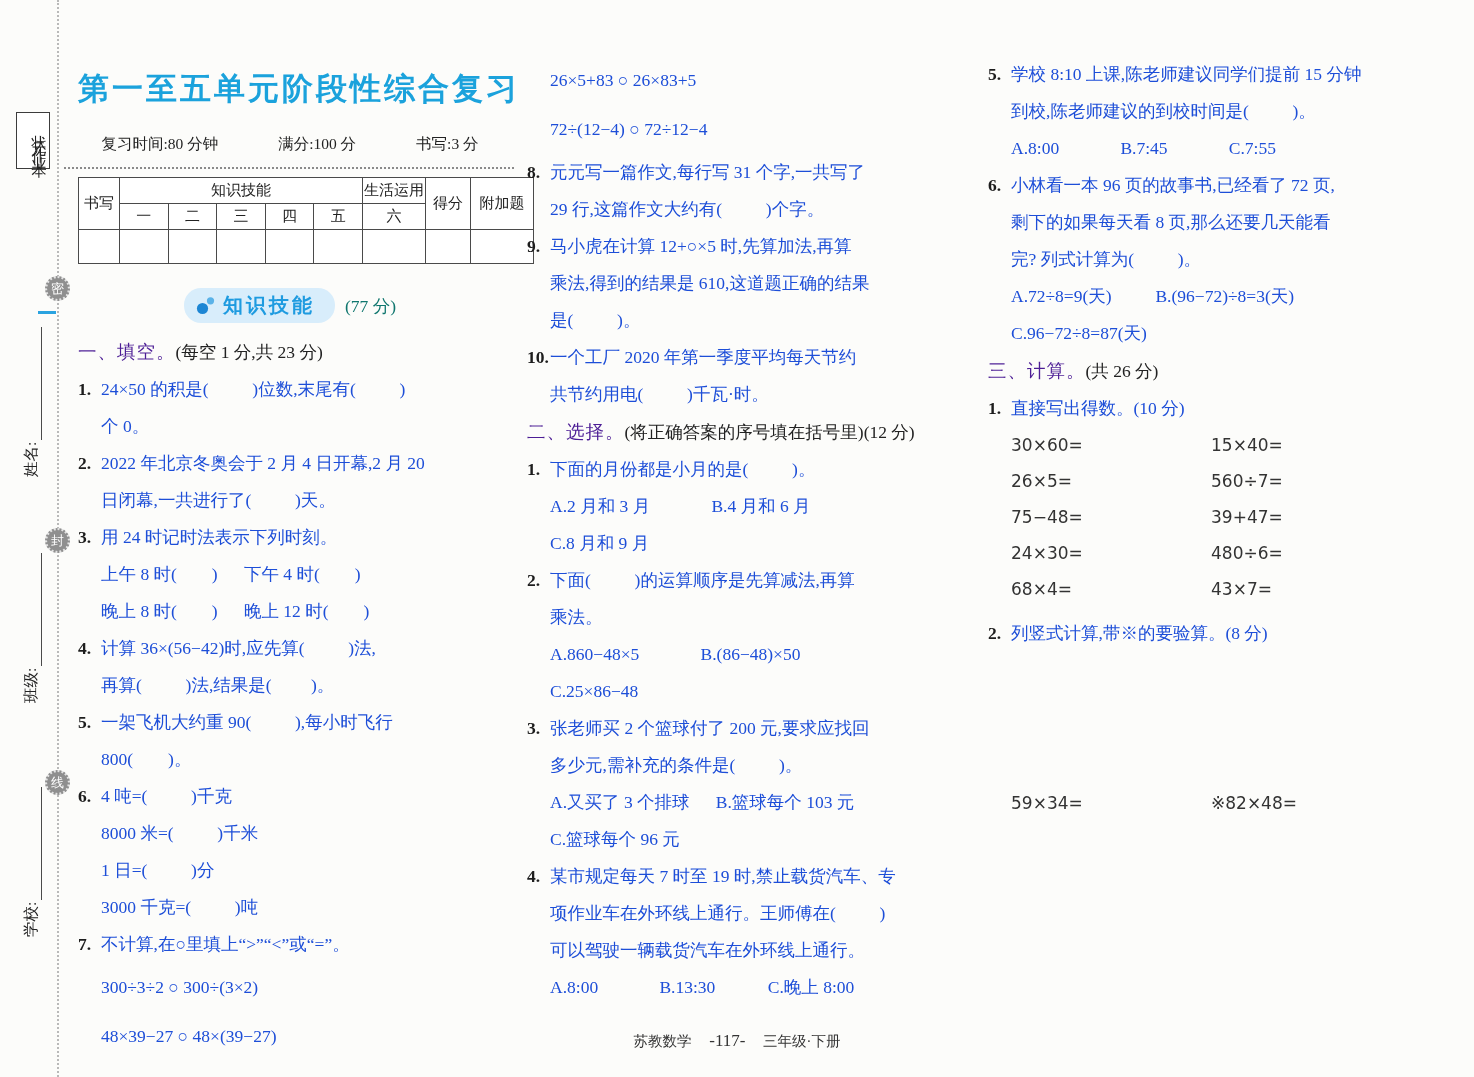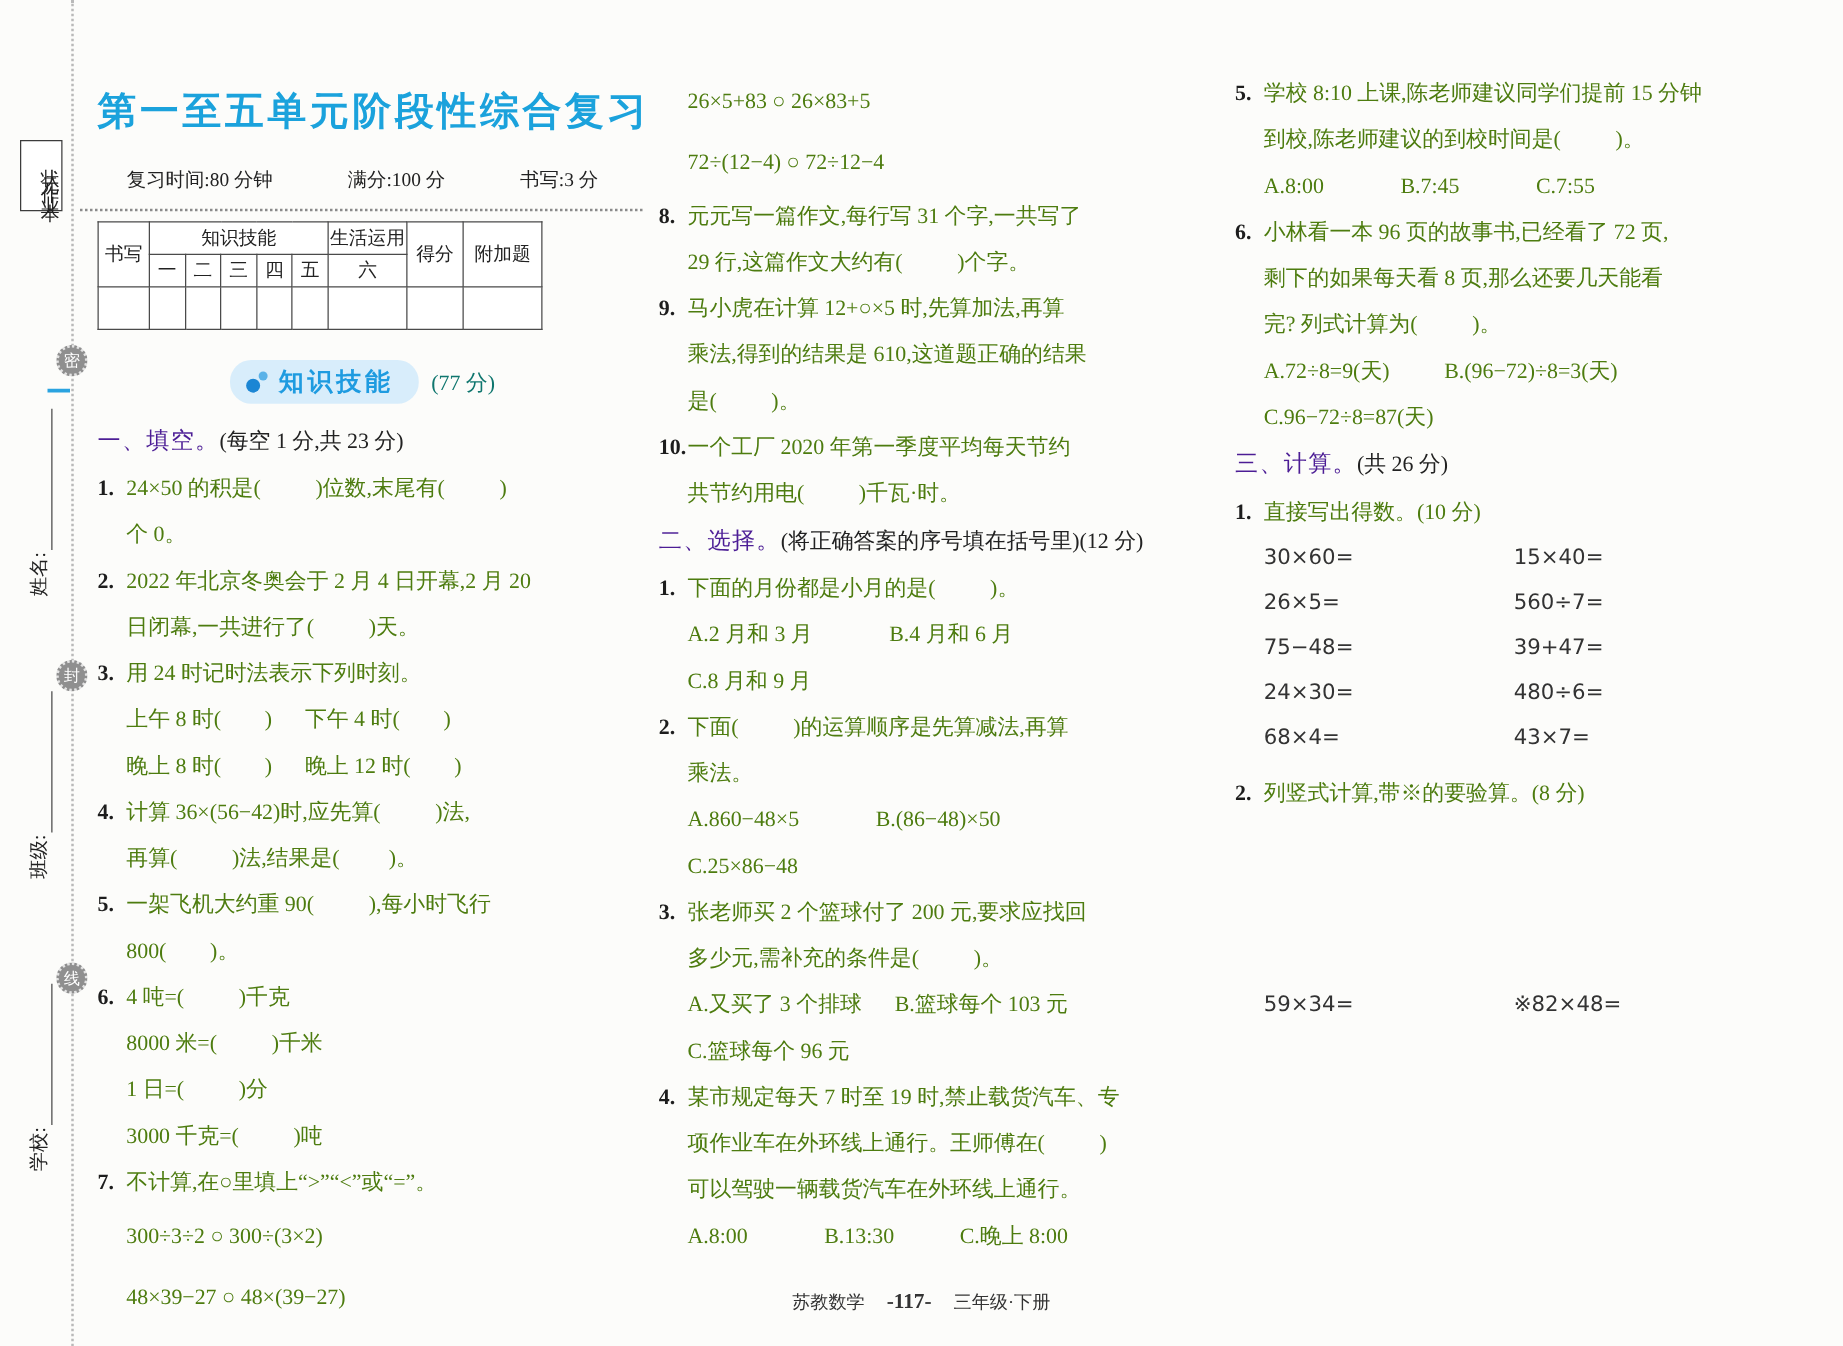--- a/index.html
+++ b/index.html
@@ -36,51 +36,51 @@
   .col2{left:527px;top:56px;width:452px;}
   .col3{left:988px;top:56px;width:478px;}
   
   .main-title{
     text-align:center;font-size:31px;font-weight:700;color:#1ba2dc;
     letter-spacing:3px;margin:8px 0 24px 0;white-space:nowrap;
   }
   .meta-row{display:flex;justify-content:center;gap:60px;font-size:15.5px;color:#222;white-space:nowrap;}
   .dash-divider{border:none;border-top:2px dotted #8a8a8a;margin:12px -12px 8px -14px;}
   
-  table.score{border-collapse:collapse;width:356px;table-layout:fixed;background:#fff;}
+  table.score{border-collapse:collapse;width:456px;table-layout:fixed;background:#fff;}
   table.score td{border:1.3px solid #4a4a4a;text-align:center;font-size:15px;color:#222;padding:0;height:25px;}
   table.score tr.empty td{height:33px;}
   
   .badge-row{display:flex;align-items:center;justify-content:center;gap:10px;margin:24px 0 10px 0;}
   .badge-pill{
     display:inline-flex;align-items:center;gap:8px;background:#d8edfb;color:#1e9be0;
     font-family:"Liberation Sans","DejaVu Sans",sans-serif;font-weight:700;font-size:20px;
     letter-spacing:3px;padding:4px 20px 4px 12px;border-radius:17px;
   }
   .badge-score{font-size:17.5px;color:#0f766e;}
   
   .sec-head{font-size:18.5px;line-height:38px;white-space:nowrap;}
   .sec-title{color:#4c1d95;font-weight:400;letter-spacing:1px;}
   .sec-note{color:#222;font-size:17.5px;}
   
   .q{position:relative;padding-left:23px;}
   .qnum{position:absolute;left:0;top:0;font-weight:700;font-size:17.5px;line-height:37px;color:#1d1d1d;}
-  .qline{white-space:pre-wrap;line-height:37px;font-size:17.5px;color:#4d7c0f;}
+  .qline{white-space:pre-wrap;line-height:37px;font-size:17.5px;color:#1d4ed8;}
   .qline.roomy{line-height:49px;}
   .plain-lines{padding-left:23px;}
   
   .calc-grid{display:grid;grid-template-columns:200px 1fr;padding-left:23px;
     font-family:"DejaVu Sans","Liberation Sans",sans-serif;font-size:17px;color:#333;}
   .calc-grid span{line-height:36px;}
   .calc-row{display:grid;grid-template-columns:200px 1fr;padding-left:23px;
     font-family:"DejaVu Sans","Liberation Sans",sans-serif;font-size:17px;color:#333;line-height:36px;}
   .calc-row.second{margin-top:133px;}
   
   .footer{position:absolute;left:0;right:0;bottom:26px;text-align:center;font-size:14.5px;color:#333;}
-  .footer .pg{font-weight:700;font-size:17px;margin:18px 14px;}
+  .footer .pg{font-weight:400;font-size:17px;margin:18px 14px;}
 </style>
 </head>
 <body>
 
 <div class="cut-line"></div>
 <div class="book-box">状元作业本</div>
 <div class="seal s1">密</div>
 <div class="seal s2">封</div>
 <div class="seal s3">线</div>
 <div class="blue-tick"></div>

